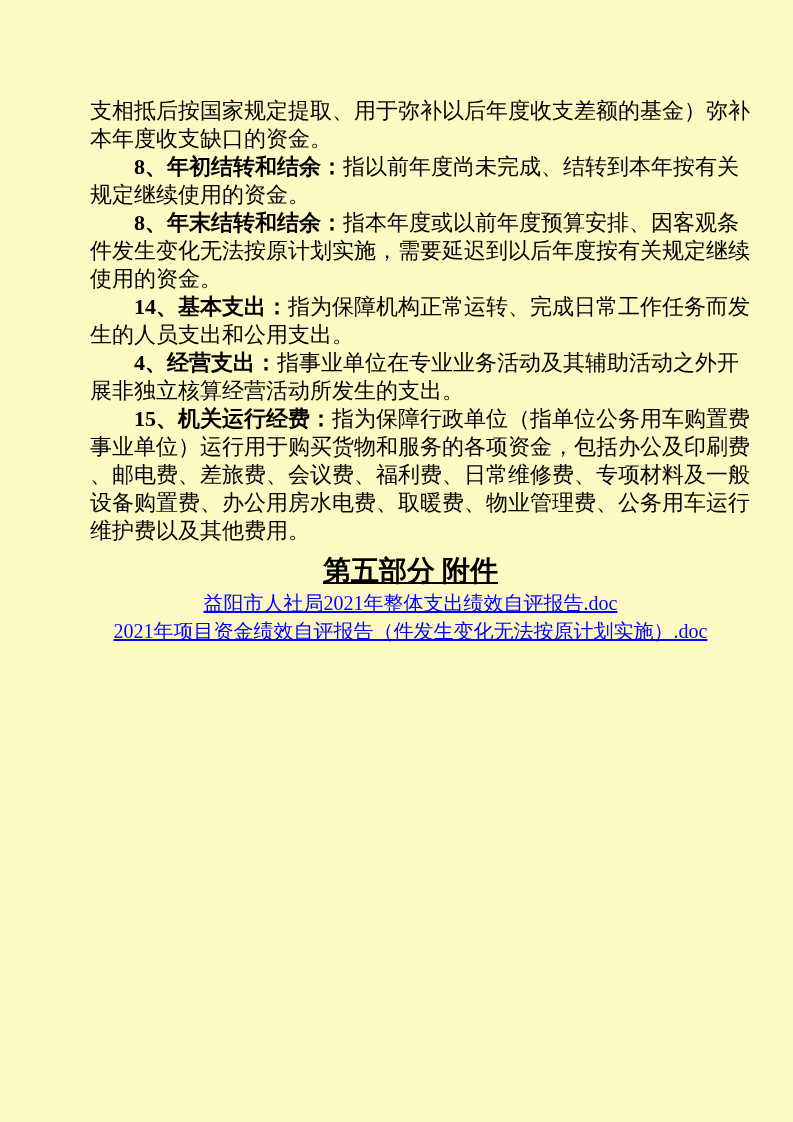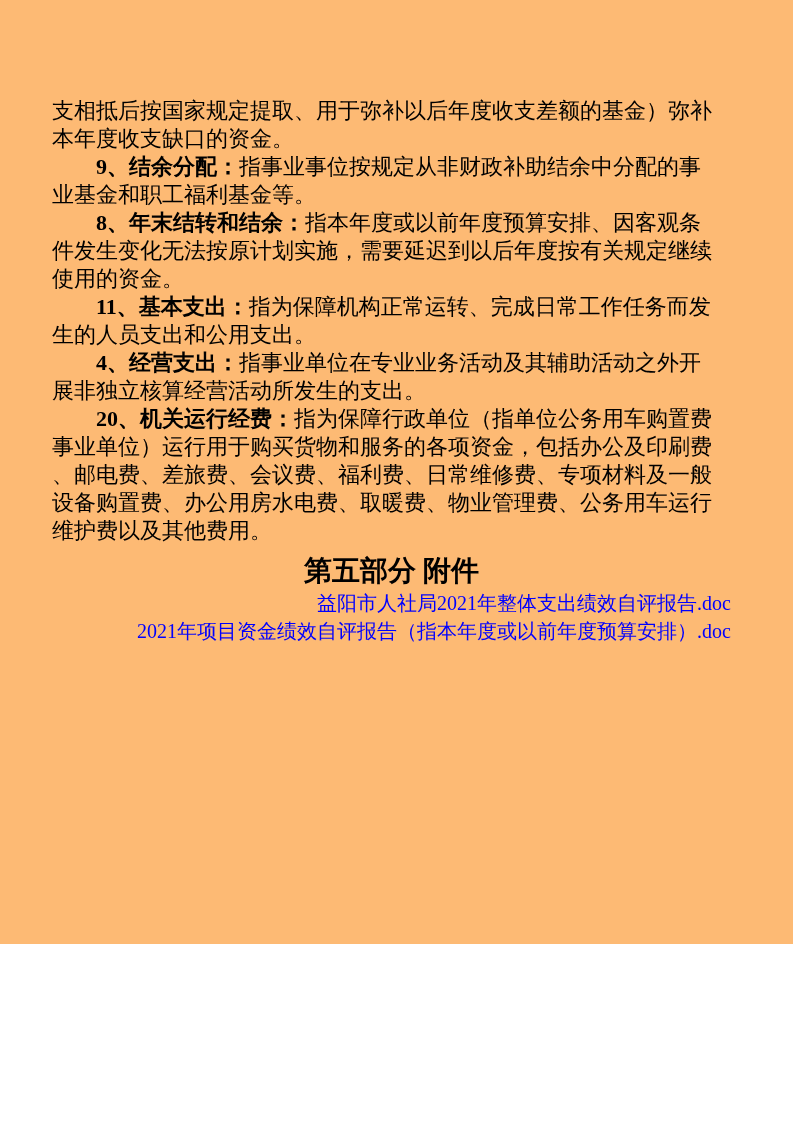--- a/index.html
+++ b/index.html
@@ -3,24 +3,24 @@
 <meta charset="utf-8">
 <style>
   html, body {
     margin: 0;
     padding: 0;
     background: #ffffff;
   }
   .page {
     position: relative;
     width: 793px;
-    height: 944px;
-    background: #fdba74;
+    height: 1122px;
+    background: #fef9c3;
     box-sizing: border-box;
-    padding: 97px 62px 0 52px;
+    padding: 97px 62px 0 90px;
     overflow: hidden;
     font-family: "Liberation Serif", "DejaVu Serif", serif;
     color: #000000;
   }
   .body-text {
     width: 669px;
   }
   .para {
     margin: 0;
     font-size: 22px;
@@ -35,56 +35,57 @@
   .para b {
     font-weight: bold;
   }
   .section-heading {
     margin: 8px 0 0 0;
     font-size: 28px;
     line-height: 36px;
     font-weight: bold;
     text-align: center;
     white-space: pre;
+    text-decoration: underline;
   }
   .attachments {
     margin: 0;
     text-align: center;
   }
   .doc-link {
     display: block;
     font-size: 20px;
     line-height: 28px;
     color: #0000ff;
+    text-decoration: underline;
     cursor: pointer;
-    text-align: right;
   }
 </style>
 </head>
 <body>
 
 <div class="page">
   <div class="body-text">
     <p class="para no-indent"><span>支相抵后按国家规定提取、用于弥补以后年度收支差额的基金）弥补
 本年度收支缺口的资金。</span></p>
-    <p class="para"><b>9、结余分配：</b><span>指事业事位按规定从非财政补助结余中分配的事
-业基金和职工福利基金等。</span></p>
+    <p class="para"><b>8、年初结转和结余：</b><span>指以前年度尚未完成、结转到本年按有关
+规定继续使用的资金。</span></p>
     <p class="para"><b>8、年末结转和结余：</b><span>指本年度或以前年度预算安排、因客观条
 件发生变化无法按原计划实施，需要延迟到以后年度按有关规定继续
 使用的资金。</span></p>
-    <p class="para"><b>11、基本支出：</b><span>指为保障机构正常运转、完成日常工作任务而发
+    <p class="para"><b>14、基本支出：</b><span>指为保障机构正常运转、完成日常工作任务而发
 生的人员支出和公用支出。</span></p>
     <p class="para"><b>4、经营支出：</b><span>指事业单位在专业业务活动及其辅助活动之外开
 展非独立核算经营活动所发生的支出。</span></p>
-    <p class="para"><b>20、机关运行经费：</b><span>指为保障行政单位（指单位公务用车购置费
+    <p class="para"><b>15、机关运行经费：</b><span>指为保障行政单位（指单位公务用车购置费
 事业单位）运行用于购买货物和服务的各项资金，包括办公及印刷费
 、邮电费、差旅费、会议费、福利费、日常维修费、专项材料及一般
 设备购置费、办公用房水电费、取暖费、物业管理费、公务用车运行
 维护费以及其他费用。</span></p>
   </div>
 
   <h2 class="section-heading">第五部分 附件</h2>
 
   <div class="attachments">
     <a class="doc-link">益阳市人社局2021年整体支出绩效自评报告.doc</a>
-    <a class="doc-link">2021年项目资金绩效自评报告（指本年度或以前年度预算安排）.doc</a>
+    <a class="doc-link">2021年项目资金绩效自评报告（件发生变化无法按原计划实施）.doc</a>
   </div>
 </div>
 
 </body></html>

